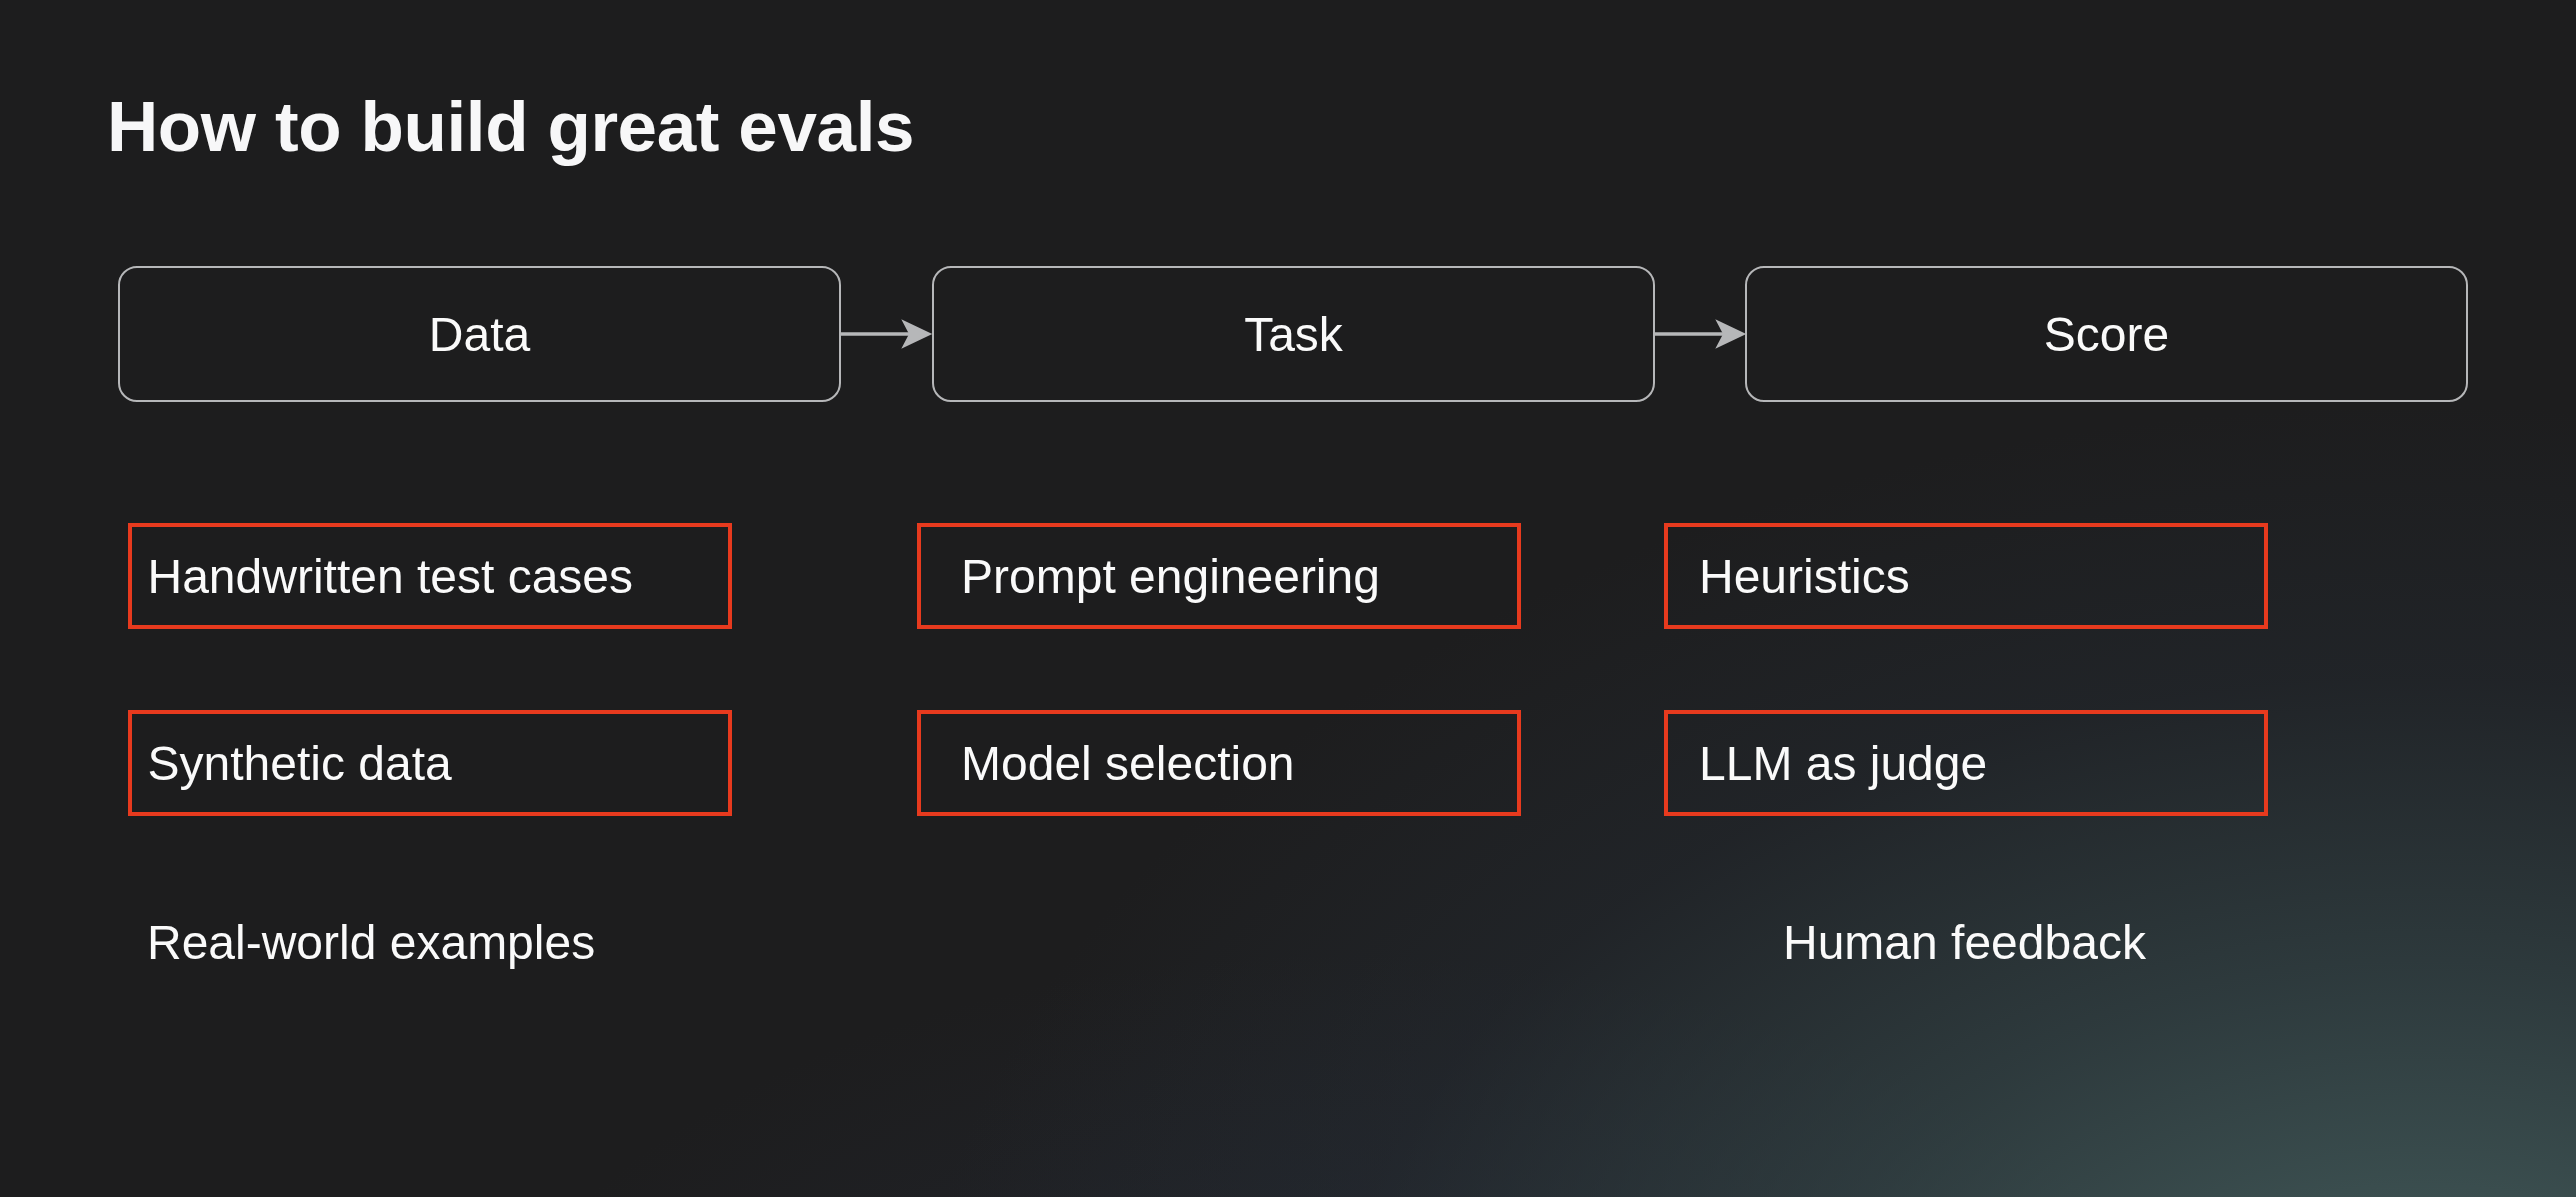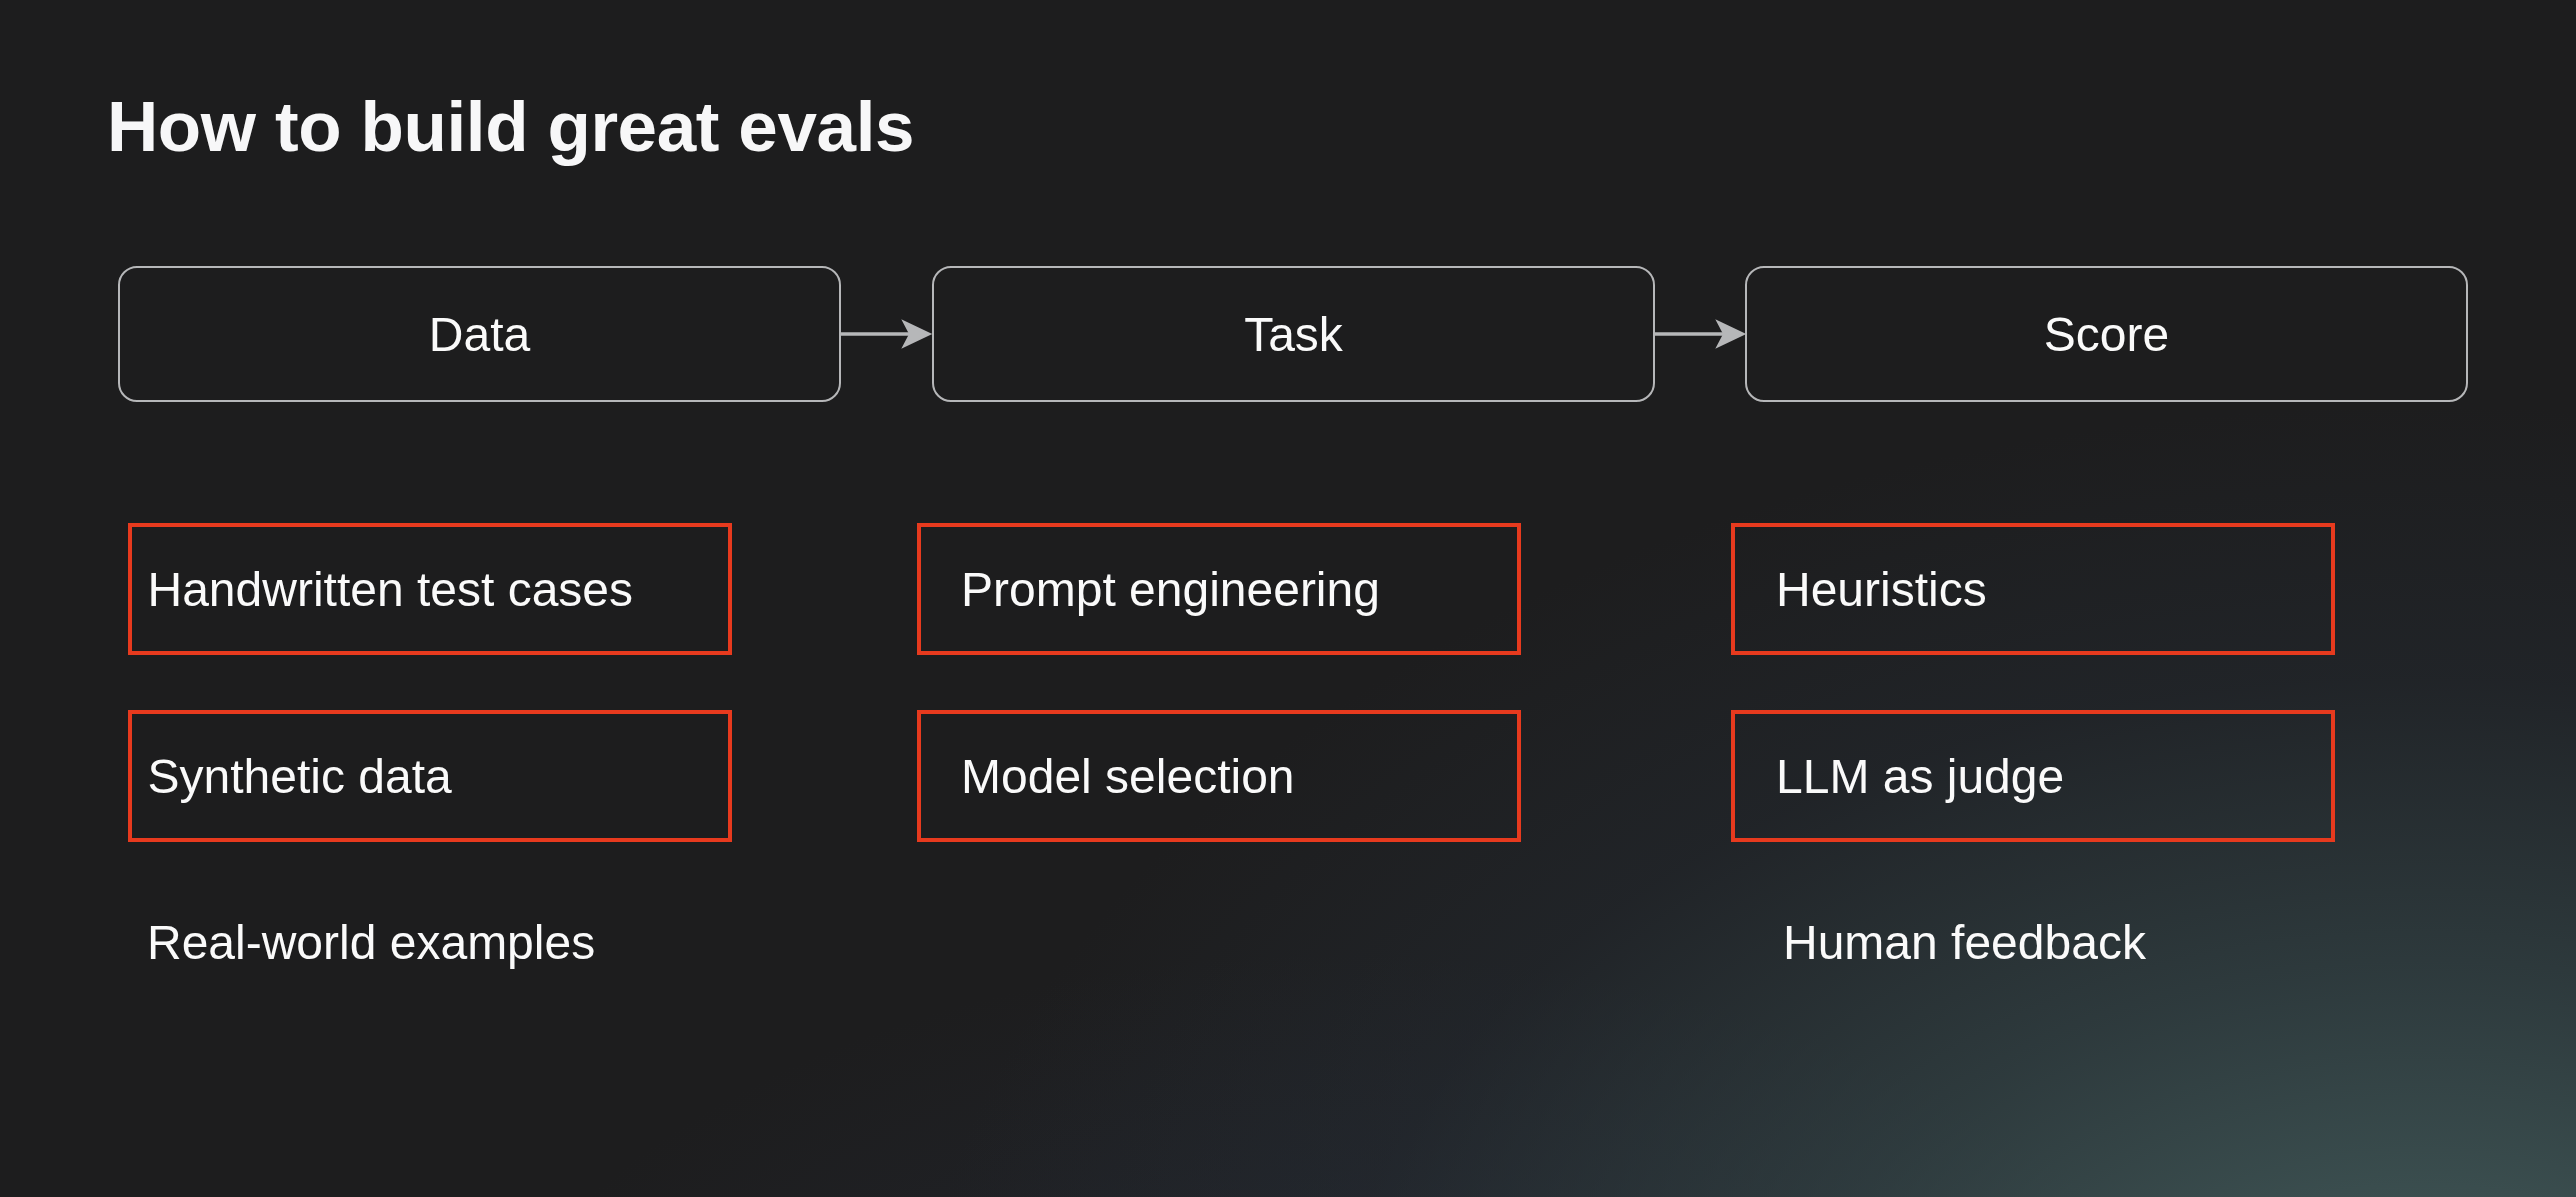--- a/index.html
+++ b/index.html
@@ -62,35 +62,35 @@
     top: 315px;
     width: 93px;
     height: 38px;
   }
   .a1 { left: 841px; }
   .a2 { left: 1655px; }
 
   .red-box {
     position: absolute;
     width: 604px;
-    height: 132px;
+    height: 106px;
     box-sizing: border-box;
     border: 4.3px solid #e73a1e;
     display: flex;
     align-items: center;
     font-size: 48px;
     color: #fafafa;
     background: transparent;
     white-space: nowrap;
   }
   .row1 { top: 523px; }
   .row2 { top: 710px; }
   .c1 { left: 128px; padding-left: 15.5px; }
   .c2 { left: 917px; padding-left: 40px; }
-  .c3 { left: 1731px; padding-left: 41px; }
+  .c3 { left: 1664px; padding-left: 31px; }
 
   .plain-item {
     position: absolute;
     top: 917px;
     font-size: 48px;
     line-height: 52px;
     color: #fafafa;
     white-space: nowrap;
   }
   .p1 { left: 147px; }

